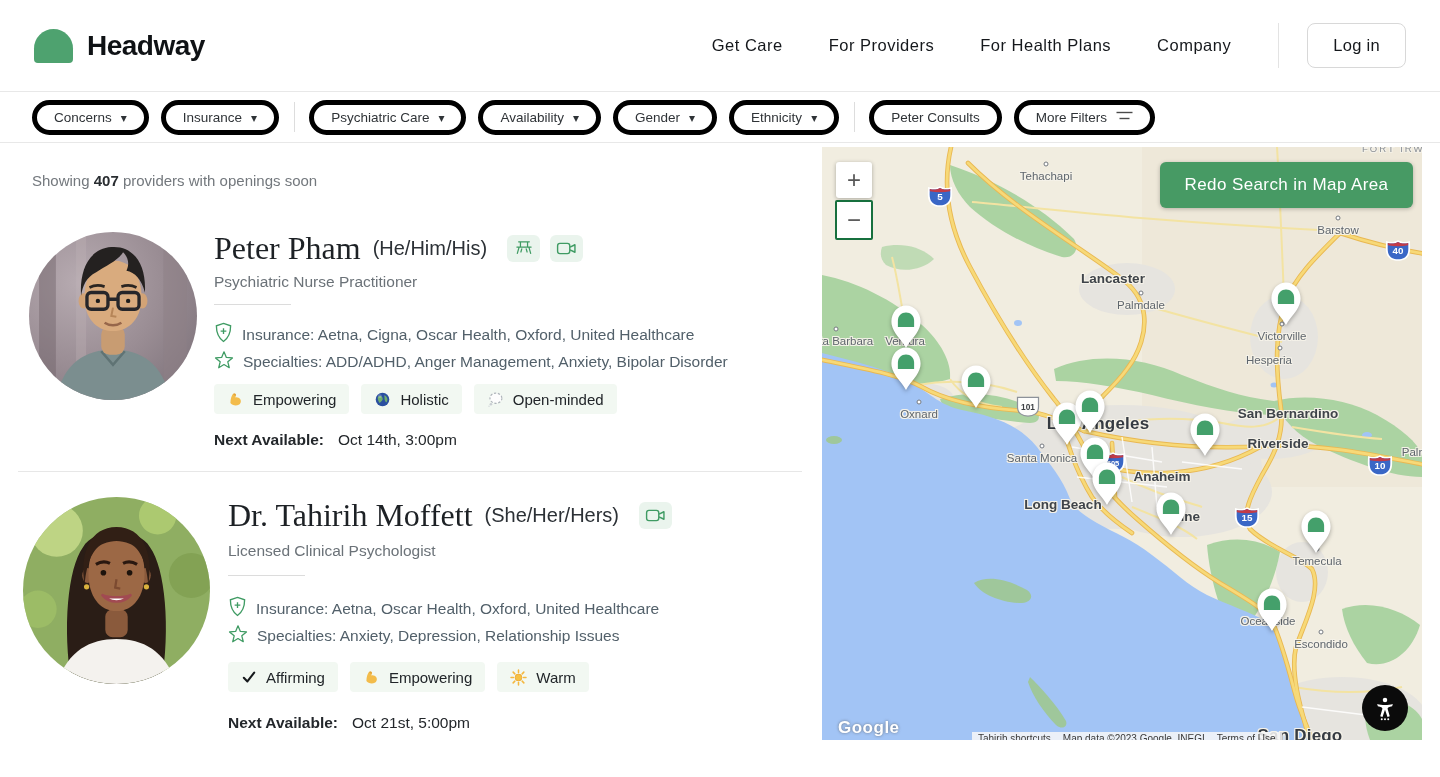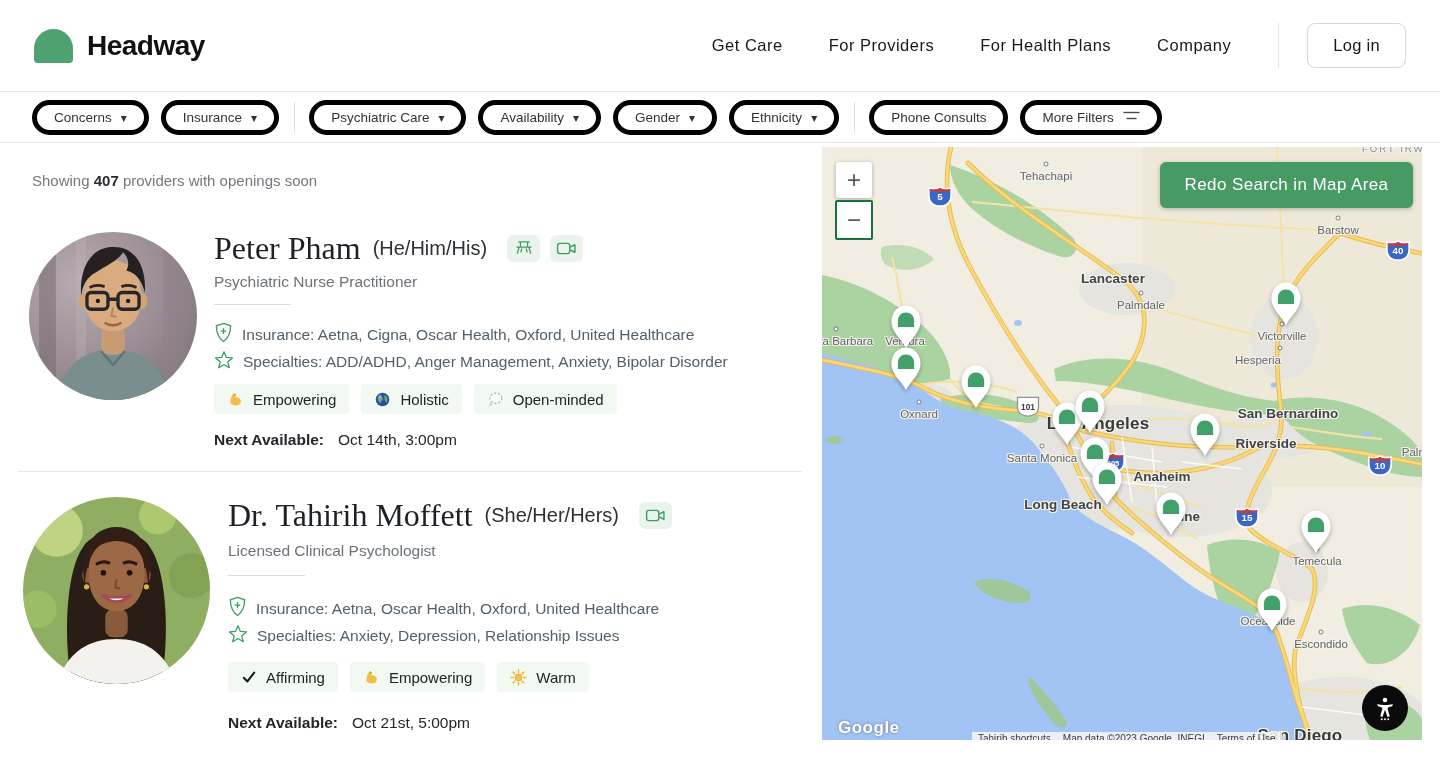--- a/index.html
+++ b/index.html
@@ -116,21 +116,21 @@
     <button class="pill">
         <span>Gender</span>
         <span class="caret"></span>
       </button>
     <button class="pill">
         <span>Ethnicity</span>
         <span class="caret"></span>
       </button>
     <div class="fsep"></div>
     <button class="pill">
-        <span>Phone Consults</span>
+        <span>Peter Consults</span>
       </button>
     <button class="pill">
         <span>More Filters</span>
         <span><svg width="17" height="13" viewBox="0 0 17 13">
             <line x1="0.5" y1="3.5" x2="16.5" y2="3.5" stroke="#4a4a4a" stroke-width="1.4"></line>
             <line x1="3.5" y1="9.5" x2="13.5" y2="9.5" stroke="#4a4a4a" stroke-width="1.4"></line>
           </svg></span>
       </button>
   </div>
 
@@ -450,23 +450,23 @@
       <span class="mdot" style="left: 224px; top: 17px;"></span>
       <span class="mlabel" style="left: 224px; top: 29px;">Tehachapi</span>
       <span class="mdot" style="left: 516px; top: 71px;"></span>
       <span class="mlabel" style="left: 516px; top: 83px;">Barstow</span>
       <span class="mlabel city" style="left: 291px; top: 131px;">Lancaster</span>
       <span class="mdot" style="left: 319px; top: 146px;"></span>
       <span class="mlabel" style="left: 319px; top: 158px;">Palmdale</span>
       <span class="mdot" style="left: 460px; top: 177px;"></span>
       <span class="mlabel" style="left: 460px; top: 189px;">Victorville</span>
       <span class="mdot" style="left: 458px; top: 201px;"></span>
-      <span class="mlabel" style="left: 436px; top: 213px;">Hesperia</span>
+      <span class="mlabel" style="left: 447px; top: 213px;">Hesperia</span>
       <span class="mlabel city" style="left: 466px; top: 266px;">San Bernardino</span>
-      <span class="mlabel city" style="left: 444px; top: 296px;">Riverside</span>
+      <span class="mlabel city" style="left: 456px; top: 296px;">Riverside</span>
       <span class="mlabel metro" style="left: 276px; top: 277px;">Los Angeles</span>
       <span class="mdot" style="left: 220px; top: 299px;"></span>
       <span class="mlabel" style="left: 220px; top: 311px;">Santa Monica</span>
       <span class="mlabel city" style="left: 340px; top: 329px;">Anaheim</span>
       <span class="mlabel city" style="left: 241px; top: 357px;">Long Beach</span>
       <span class="mlabel city" style="left: 360px; top: 369px;">Irvine</span>
       <span class="mdot" style="left: 97px; top: 255px;"></span>
       <span class="mlabel" style="left: 97px; top: 267px;">Oxnard</span>
       <span class="mdot" style="left: 83px; top: 182px;"></span>
       <span class="mlabel" style="left: 83px; top: 194px;">Ventura</span>

